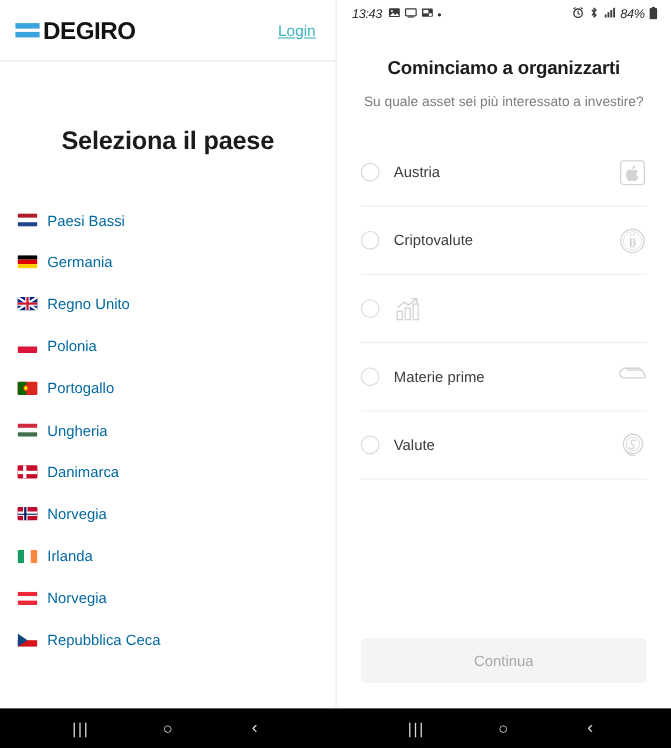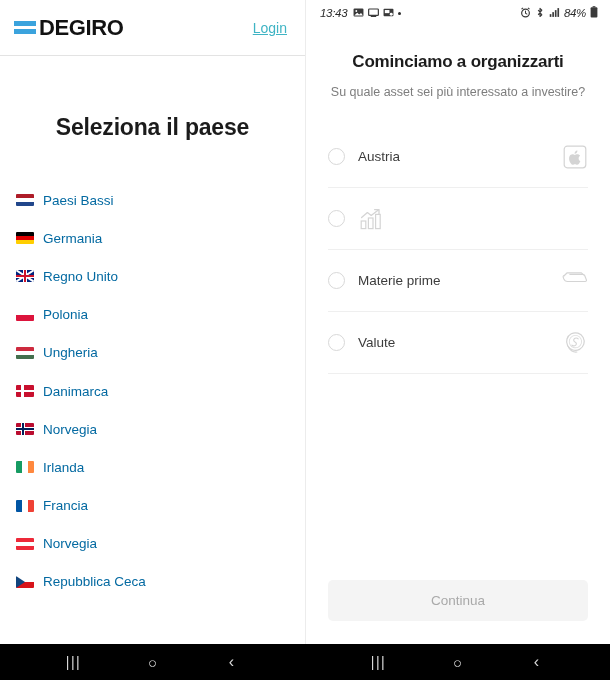--- a/index.html
+++ b/index.html
@@ -370,20 +370,27 @@
       </div>
 
       <div class="country-row">
         <span class="flag f-pl">
           <span class="h b1"></span>
             <span class="h b2"></span>
         </span>
         <span class="country-name">Polonia</span>
       </div>
 
+      <div class="country-row">
+        <span class="flag f-pt">
+          <span class="g"></span>
+            <span class="s"></span>
+        </span>
+        <span class="country-name">Portogallo</span>
+      </div>
 
       <div class="country-row">
         <span class="flag f-hu">
           <span class="h b1"></span>
             <span class="h b2"></span>
             <span class="h b3"></span>
         </span>
         <span class="country-name">Ungheria</span>
       </div>
 
@@ -407,28 +414,20 @@
 
       <div class="country-row">
         <span class="flag f-ie">
           <span class="v v1"></span>
             <span class="v v2"></span>
             <span class="v v3"></span>
         </span>
         <span class="country-name">Irlanda</span>
       </div>
 
-      <div class="country-row">
-        <span class="flag f-fr">
-          <span class="v v1"></span>
-            <span class="v v2"></span>
-            <span class="v v3"></span>
-        </span>
-        <span class="country-name">Francia</span>
-      </div>
 
       <div class="country-row">
         <span class="flag f-at">
           <span class="h b1"></span>
             <span class="h b2"></span>
             <span class="h b3"></span>
         </span>
         <span class="country-name">Norvegia</span>
       </div>
 
@@ -512,20 +511,32 @@
         <span class="option-label">Austria</span>
         <span class="option-icon">
           <svg width="24" height="24" viewBox="0 0 24 24">
             <rect x="1.2" y="1.2" width="21.6" height="21.6" rx="3" fill="none" stroke="#d4d4d4" stroke-width="1.2"></rect>
             <path d="M15.6 13.4c0-1.8 1.4-2.6 1.5-2.7-0.8-1.2-2.1-1.4-2.6-1.4-1.1-0.1-2.1 0.6-2.7 0.6-0.6 0-1.4-0.6-2.3-0.6-1.2 0-2.3 0.7-2.9 1.8-1.2 2.1-0.3 5.3 0.9 7 0.6 0.8 1.3 1.8 2.2 1.7 0.9 0 1.2-0.6 2.3-0.6 1.1 0 1.3 0.6 2.3 0.5 0.9 0 1.5-0.8 2.1-1.7 0.7-1 0.9-1.9 0.9-2-0.1 0-1.7-0.6-1.7-2.6z" fill="#d4d4d4"></path>
             <path d="M13.7 7.8c0.5-0.6 0.8-1.4 0.7-2.3-0.7 0-1.6 0.5-2.1 1.1-0.4 0.5-0.8 1.4-0.7 2.2 0.8 0.1 1.6-0.4 2.1-1z" fill="#d4d4d4"></path>
           </svg>
         </span>
       </div>
 
+      <div class="option-row">
+        <span class="radio"></span>
+        <span class="option-label">Criptovalute</span>
+        <span class="option-icon">
+          <svg width="24" height="24" viewBox="0 0 24 24">
+            <circle cx="12" cy="12" r="10.6" fill="none" stroke="#d4d4d4" stroke-width="1.2"></circle>
+            <circle cx="12" cy="12" r="8.4" fill="none" stroke="#e2e2e2" stroke-width="0.9"></circle>
+            <text x="12" y="16.4" text-anchor="middle" font-family="Liberation Serif, serif" font-size="10.5" font-weight="bold" fill="#d4d4d4">B</text>
+            <path d="M10.4 5.6v2M13 5.6v2M10.4 16.4v2M13 16.4v2" stroke="#d4d4d4" stroke-width="1"></path>
+          </svg>
+        </span>
+      </div>
 
       <div class="option-row">
         <span class="radio"></span>
         <span class="option-icon">
           <svg width="24" height="24" viewBox="0 0 24 24">
             <rect x="2.2" y="14" width="4.6" height="7.6" fill="none" stroke="#d4d4d4" stroke-width="1.2"></rect>
             <rect x="9.4" y="11" width="4.6" height="10.6" fill="none" stroke="#d4d4d4" stroke-width="1.2"></rect>
             <rect x="16.6" y="7.4" width="4.6" height="14.2" fill="none" stroke="#d4d4d4" stroke-width="1.2"></rect>
             <path d="M2.6 10.6L8.4 5.6l3.8 2.8 7.4-5.6" fill="none" stroke="#d4d4d4" stroke-width="1.3" stroke-linecap="round" stroke-linejoin="round"></path>
             <path d="M15.6 2.6h4.4v4.2" fill="none" stroke="#d4d4d4" stroke-width="1.3" stroke-linecap="round" stroke-linejoin="round"></path>

